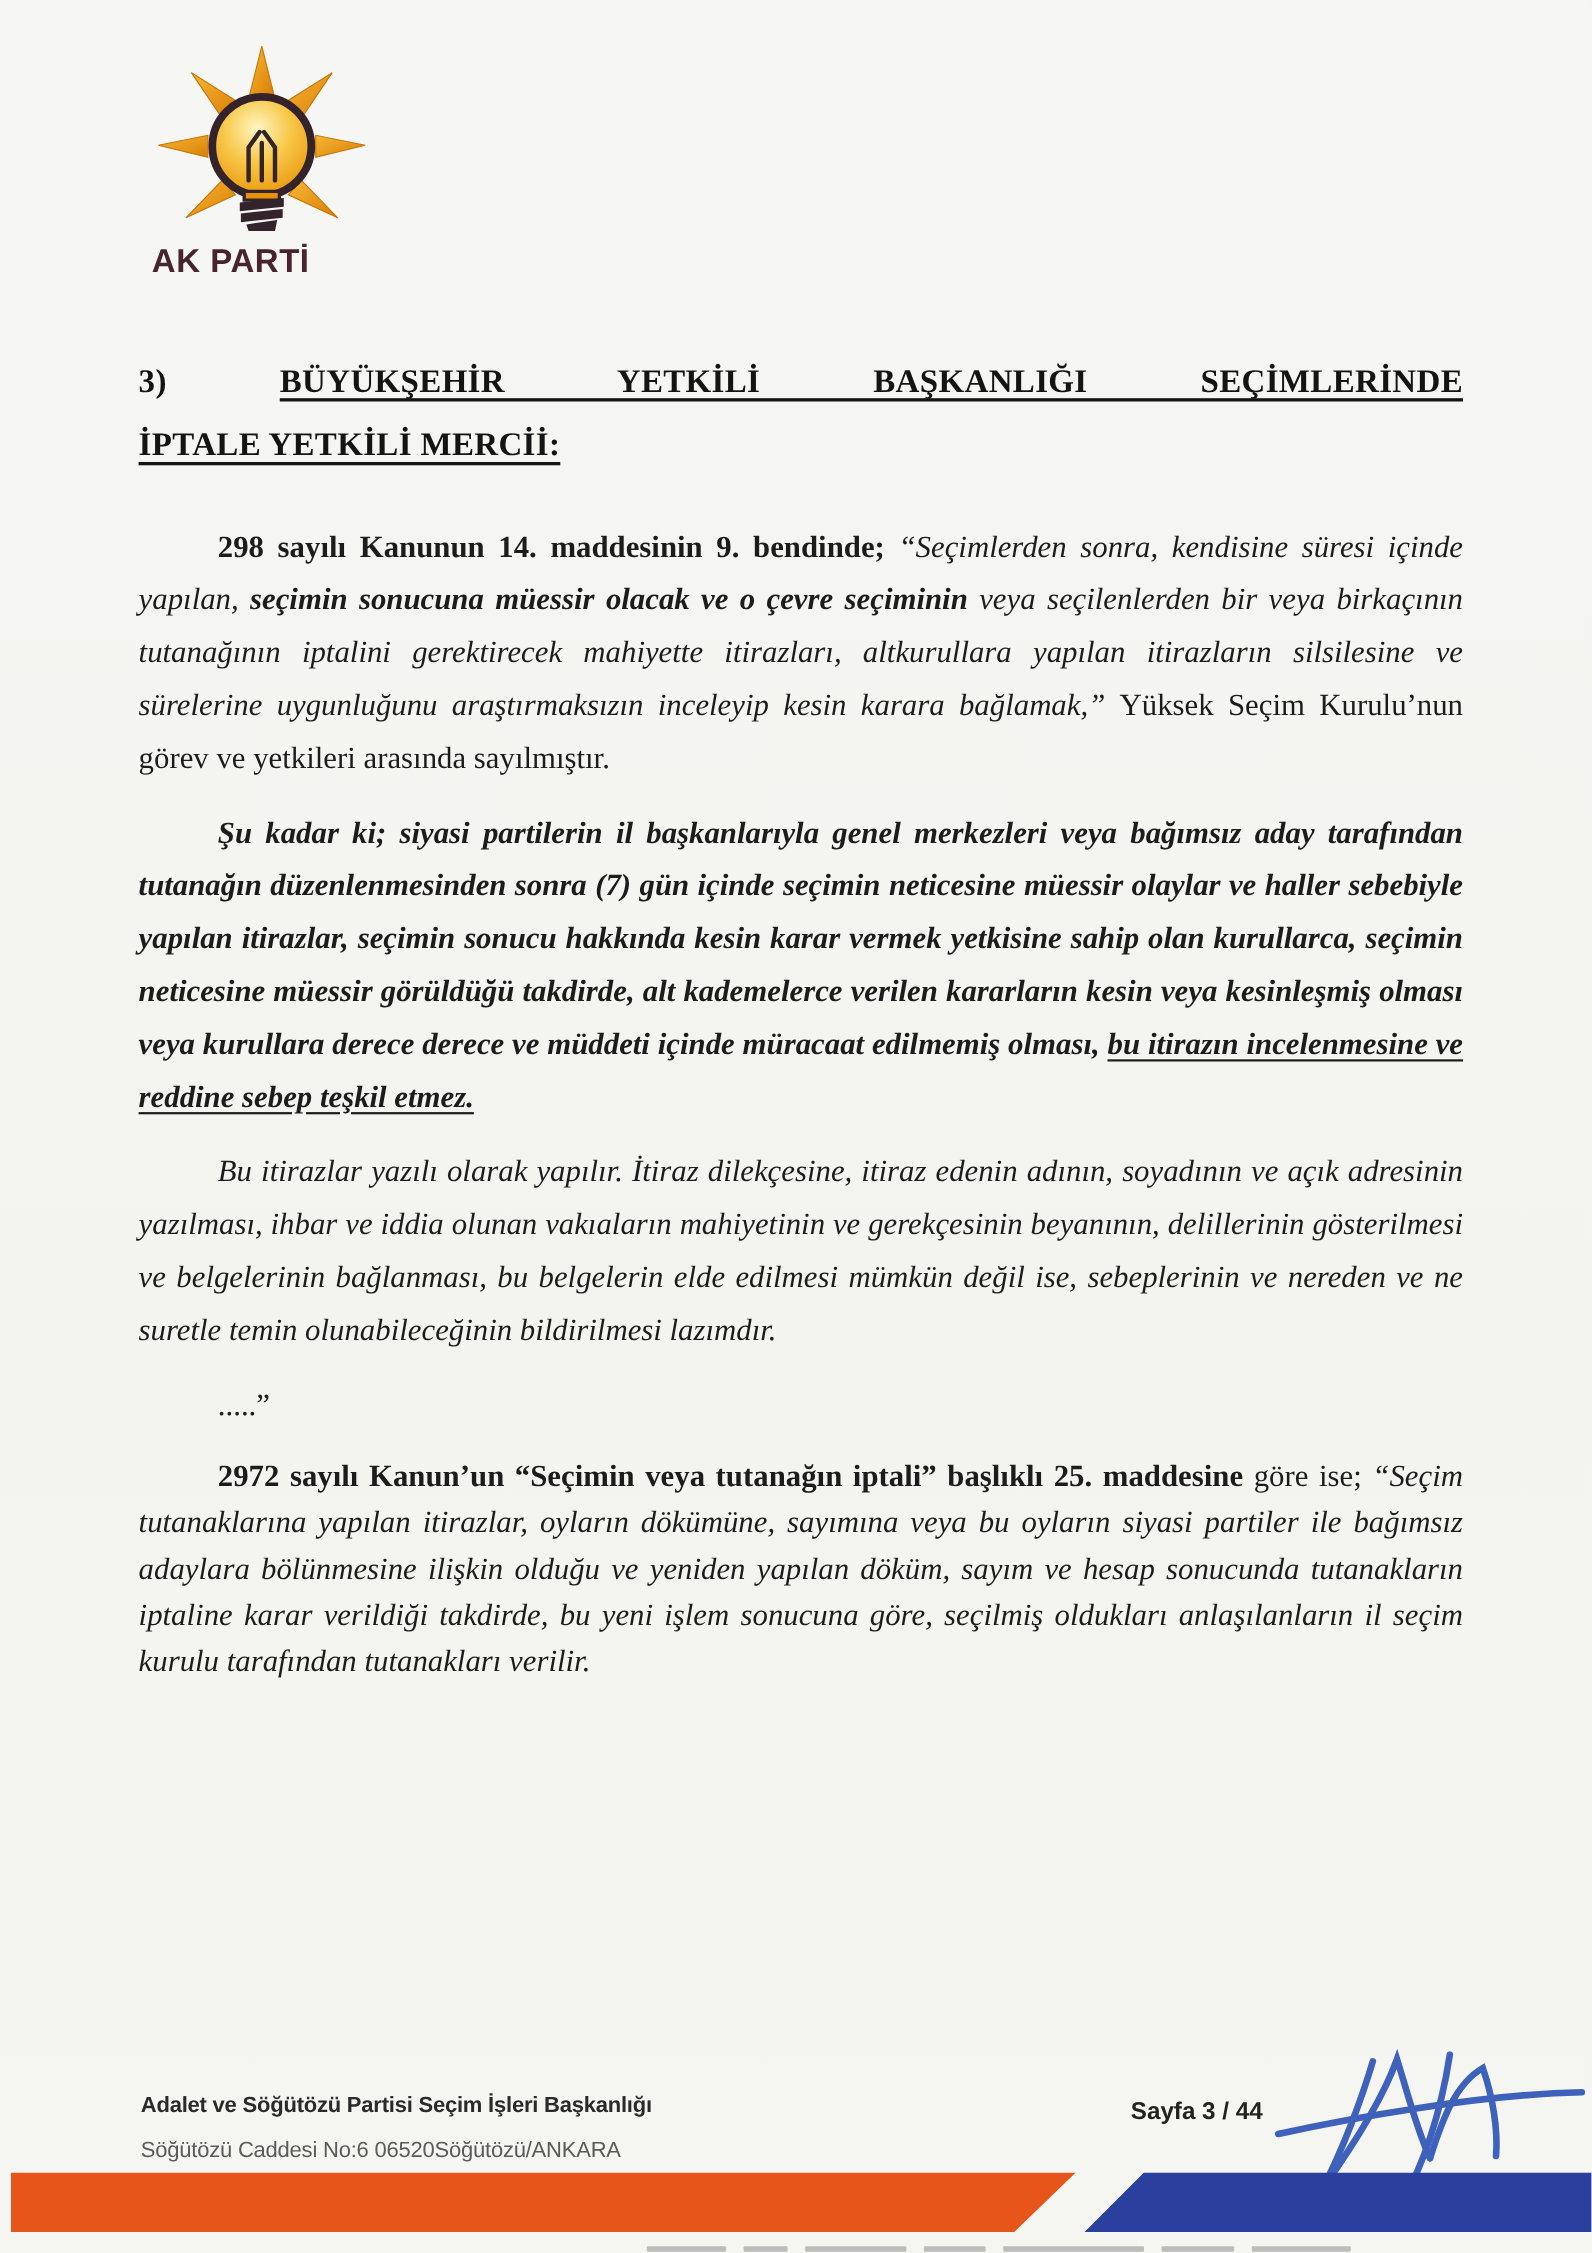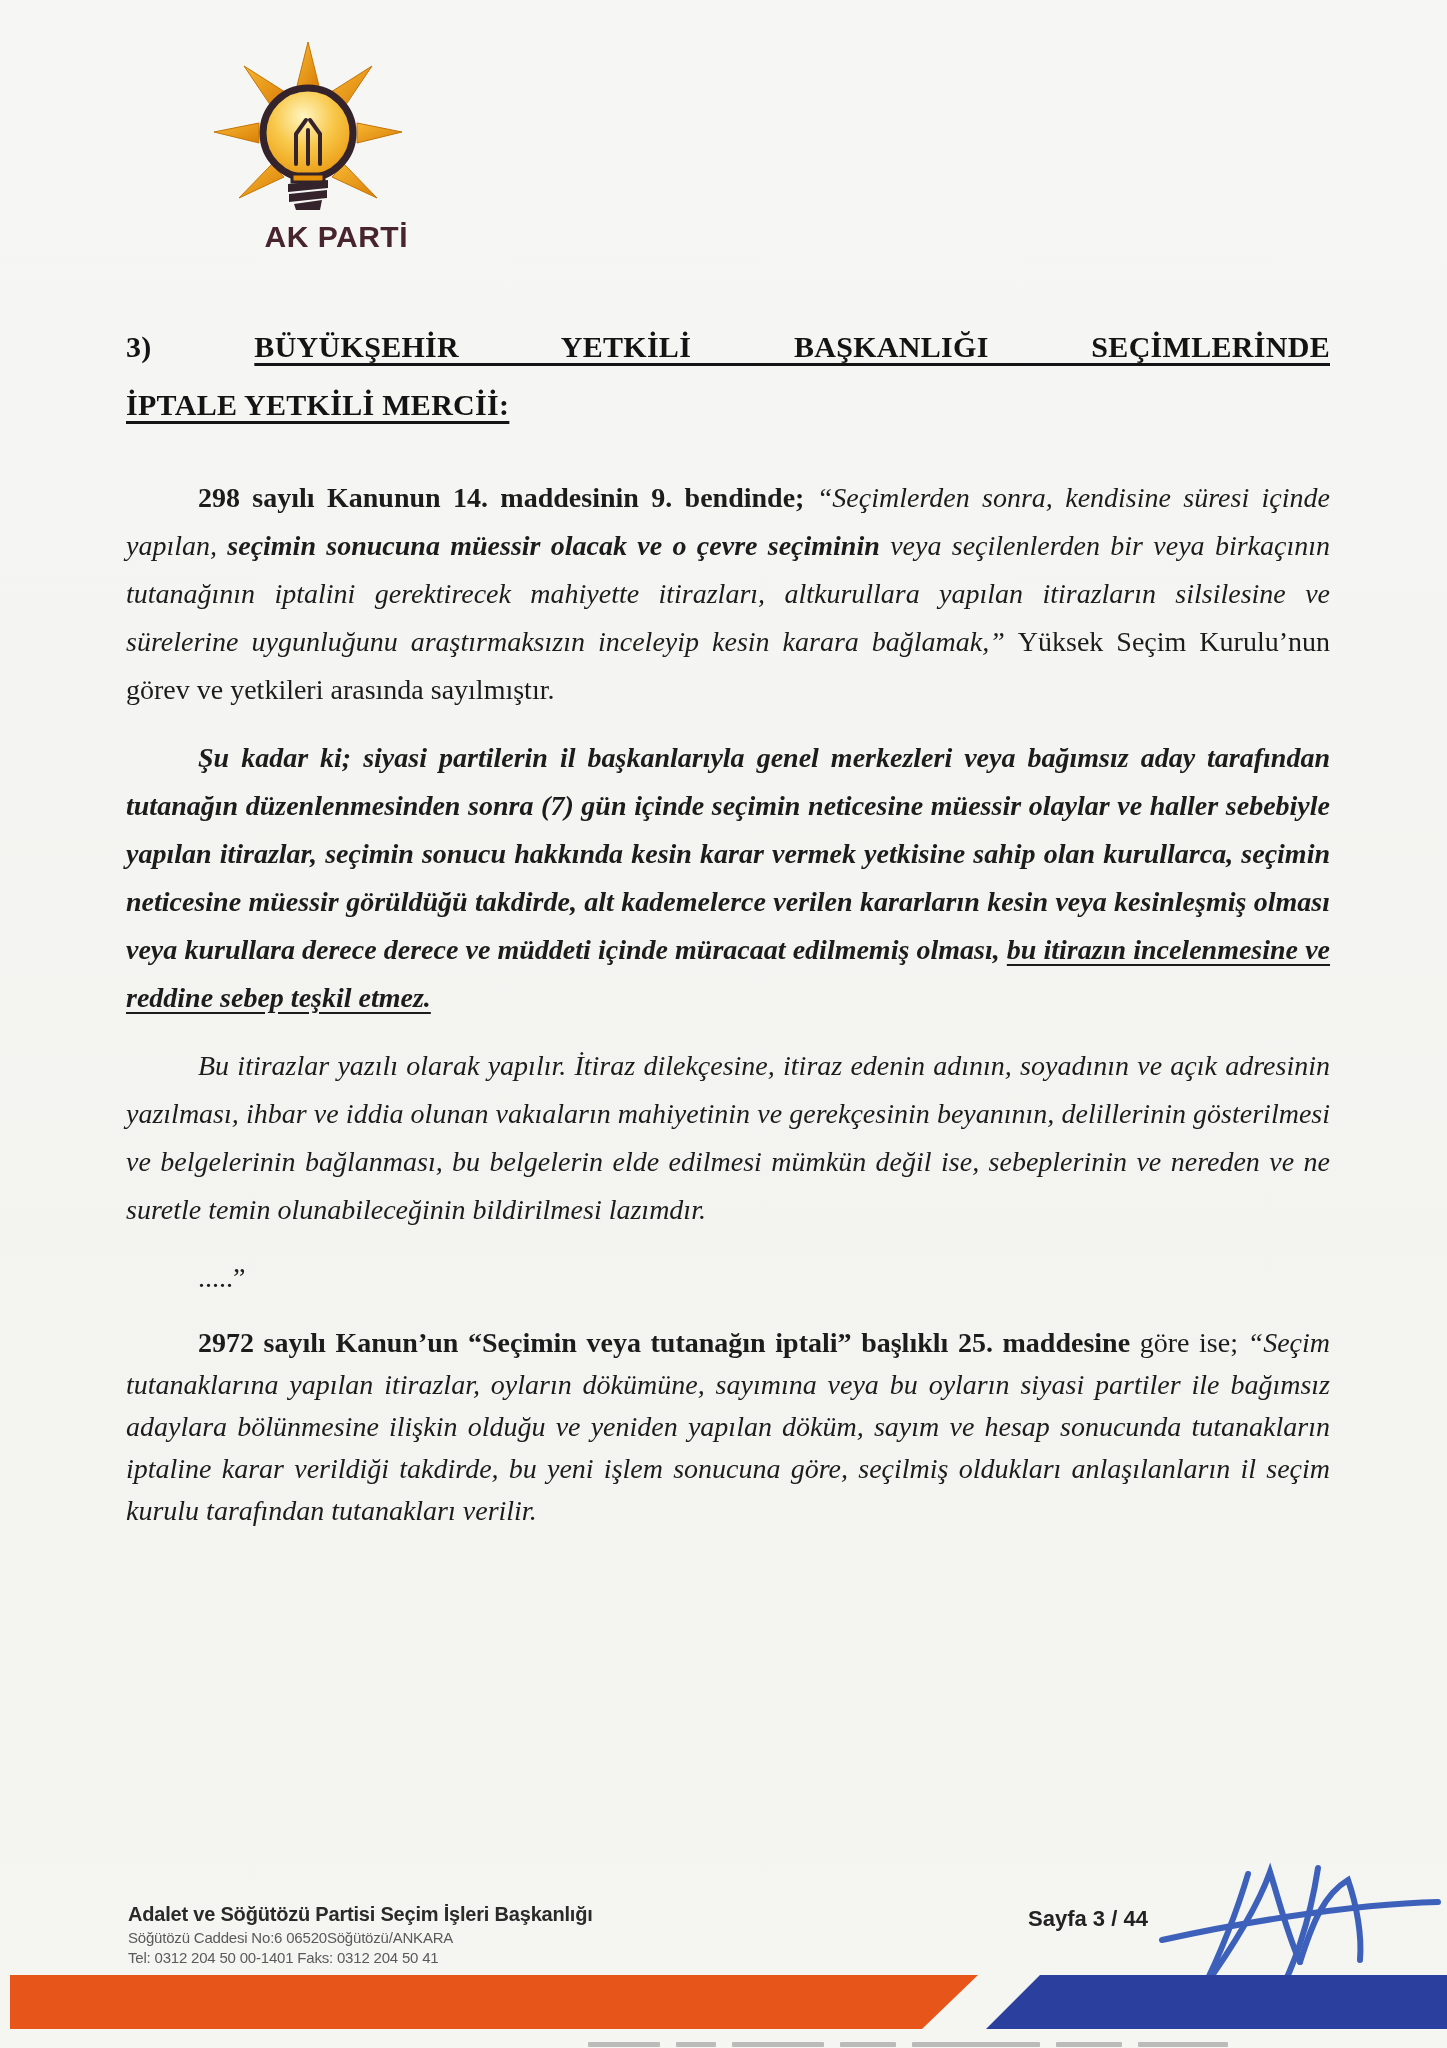--- a/index.html
+++ b/index.html
@@ -6,21 +6,21 @@
   body{
     width:1447px;height:2048px;position:relative;overflow:hidden;
     background:#f4f4f1;
     font-family:"Liberation Serif", serif;
     color:#1c1c1c;
   }
   
   .page{position:absolute;inset:0;background:linear-gradient(180deg,#f6f6f4 0%,#f3f3f0 60%,#f5f5f2 100%);}
 
   
-  .logo-wrap{position:absolute;left:138px;top:36px;width:270px;text-align:right;}
+  .logo-wrap{position:absolute;left:138px;top:36px;width:270px;text-align:left;}
   .logo-label{
     margin-top:2px;font-family:"Liberation Sans",sans-serif;font-weight:800;
     font-size:30px;letter-spacing:.5px;color:#47242f;
   }
 
   
   .content{position:absolute;left:126px;top:322px;width:1204px;}
   .heading{font-weight:bold;font-size:30px;line-height:50px;letter-spacing:.3px;color:#141414;}
   .heading .h-line1{text-align:justify;text-align-last:justify;}
   .heading .h-underline{text-decoration:underline;text-underline-offset:6px;}
@@ -37,21 +37,21 @@
   .seg-i{font-style:italic;}
   .seg-bi{font-weight:bold;font-style:italic;}
   .seg-biu{font-weight:bold;font-style:italic;text-decoration:underline;text-underline-offset:5px;}
 
   
   .footer-left{
     position:absolute;left:128px;top:1903px;width:640px;
     font-family:"Liberation Sans",sans-serif;
   }
   .footer-org{font-size:20px;font-weight:bold;color:#2a2a2a;letter-spacing:-0.2px;}
-  .footer-line{font-size:15px;color:#5a5a5a;margin-top:3px;letter-spacing:-0.2px;}
+  .footer-line{font-size:20px;color:#5a5a5a;margin-top:18px;letter-spacing:-0.2px;}
   .page-number{
     position:absolute;left:1028px;top:1906px;
     font-family:"Liberation Sans",sans-serif;font-weight:bold;font-size:22px;color:#222;
   }
   .signature{position:absolute;left:1150px;top:1848px;width:300px;height:150px;}
 
   
   .banner{position:absolute;left:0;top:1975px;width:1447px;height:54px;}
   .banner-label{
     position:absolute;left:1040px;top:1983px;width:400px;text-align:center;

